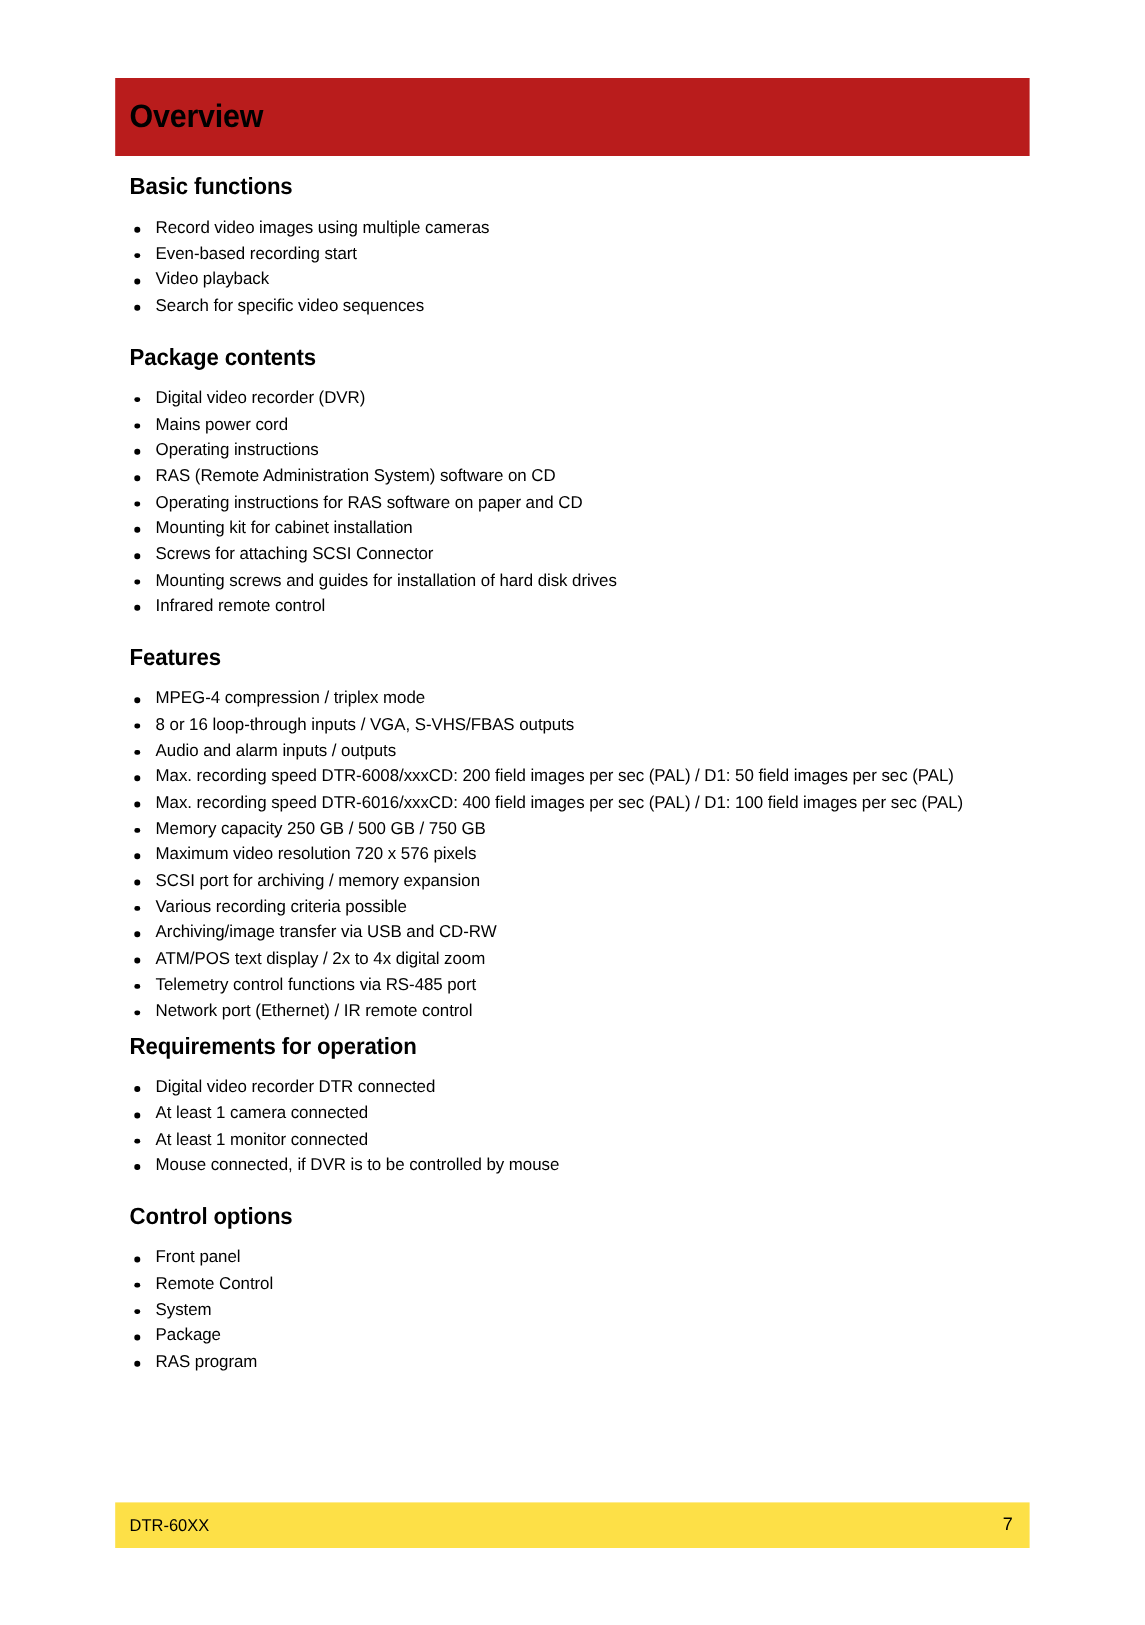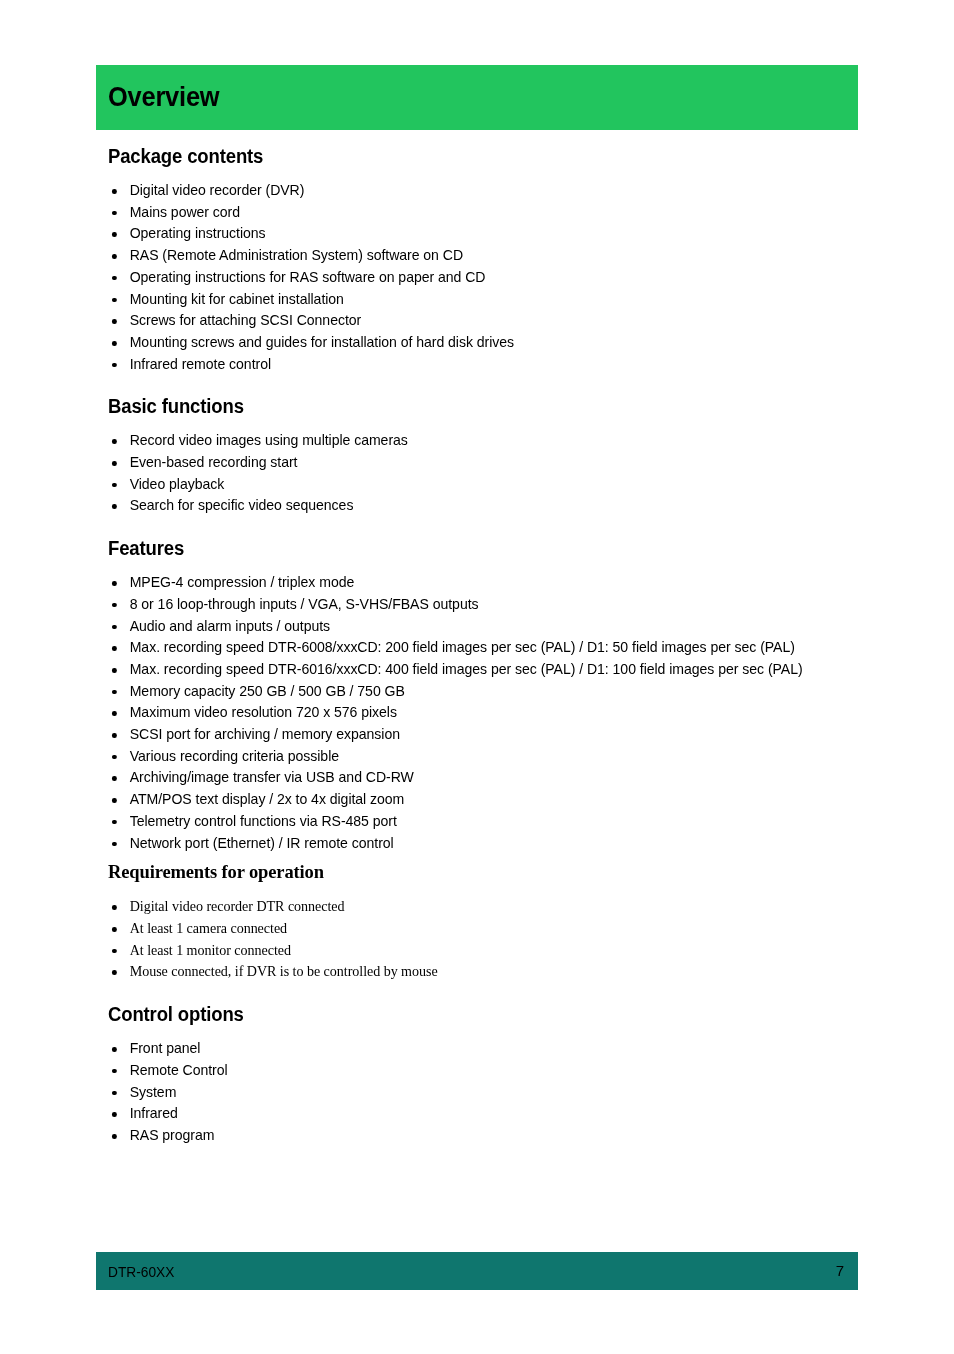--- a/index.html
+++ b/index.html
@@ -24,21 +24,21 @@
     height: 1354px;
   }
 
   
   .header-band {
     position: absolute;
     left: 96px;
     top: 65px;
     width: 762px;
     height: 65px;
-    background: #22c55e;
+    background: #b91c1c;
   }
   .header-title {
     position: absolute;
     left: 12px;
     top: 16px;
     font-size: 27px;
     font-weight: bold;
     letter-spacing: -0.2px;
     line-height: 32px;
     color: #000;
@@ -94,21 +94,21 @@
     border-radius: 50%;
   }
 
   
   .footer-band {
     position: absolute;
     left: 96px;
     top: 1252px;
     width: 762px;
     height: 38px;
-    background: #0f766e;
+    background: #fde047;
   }
   .footer-left {
     position: absolute;
     left: 12px;
     top: 11px;
     font-size: 14.3px;
     line-height: 18px;
     transform: scaleX(0.96);
     transform-origin: left center;
     white-space: nowrap;
@@ -126,77 +126,77 @@
 <body>
 
 <div class="page">
 
   <div class="header-band">
     <div class="header-title">Overview</div>
   </div>
 
   <div class="content">
     <div id="sections-root">
+        <div class="section" style="margin-bottom: 19px;">
+          <div class="section-title">Basic functions</div>
+          <ul class="bullets">
+            <li><span class="bullet-dot"></span><span>Record video images using multiple cameras</span></li>
+            <li><span class="bullet-dot"></span><span>Even-based recording start</span></li>
+            <li><span class="bullet-dot"></span><span>Video playback</span></li>
+            <li><span class="bullet-dot"></span><span>Search for specific video sequences</span></li>
+          </ul>
+        </div>
         <div class="section" style="margin-bottom: 19px;">
           <div class="section-title">Package contents</div>
           <ul class="bullets">
             <li><span class="bullet-dot"></span><span>Digital video recorder (DVR)</span></li>
             <li><span class="bullet-dot"></span><span>Mains power cord</span></li>
             <li><span class="bullet-dot"></span><span>Operating instructions</span></li>
             <li><span class="bullet-dot"></span><span>RAS (Remote Administration System) software on CD</span></li>
             <li><span class="bullet-dot"></span><span>Operating instructions for RAS software on paper and CD</span></li>
             <li><span class="bullet-dot"></span><span>Mounting kit for cabinet installation</span></li>
             <li><span class="bullet-dot"></span><span>Screws for attaching SCSI Connector</span></li>
             <li><span class="bullet-dot"></span><span>Mounting screws and guides for installation of hard disk drives</span></li>
             <li><span class="bullet-dot"></span><span>Infrared remote control</span></li>
-          </ul>
-        </div>
-        <div class="section" style="margin-bottom: 19px;">
-          <div class="section-title">Basic functions</div>
-          <ul class="bullets">
-            <li><span class="bullet-dot"></span><span>Record video images using multiple cameras</span></li>
-            <li><span class="bullet-dot"></span><span>Even-based recording start</span></li>
-            <li><span class="bullet-dot"></span><span>Video playback</span></li>
-            <li><span class="bullet-dot"></span><span>Search for specific video sequences</span></li>
           </ul>
         </div>
         <div class="section" style="margin-bottom: 6px;">
           <div class="section-title">Features</div>
           <ul class="bullets">
             <li><span class="bullet-dot"></span><span>MPEG-4 compression / triplex mode</span></li>
             <li><span class="bullet-dot"></span><span>8 or 16 loop-through inputs / VGA, S-VHS/FBAS outputs</span></li>
             <li><span class="bullet-dot"></span><span>Audio and alarm inputs / outputs</span></li>
             <li><span class="bullet-dot"></span><span>Max. recording speed DTR-6008/xxxCD: 200 field images per sec (PAL) / D1: 50 field images per sec (PAL)</span></li>
             <li><span class="bullet-dot"></span><span>Max. recording speed DTR-6016/xxxCD: 400 field images per sec (PAL) / D1: 100 field images per sec (PAL)</span></li>
             <li><span class="bullet-dot"></span><span>Memory capacity 250 GB / 500 GB / 750 GB</span></li>
             <li><span class="bullet-dot"></span><span>Maximum video resolution 720 x 576 pixels</span></li>
             <li><span class="bullet-dot"></span><span>SCSI port for archiving / memory expansion</span></li>
             <li><span class="bullet-dot"></span><span>Various recording criteria possible</span></li>
             <li><span class="bullet-dot"></span><span>Archiving/image transfer via USB and CD-RW</span></li>
             <li><span class="bullet-dot"></span><span>ATM/POS text display / 2x to 4x digital zoom</span></li>
             <li><span class="bullet-dot"></span><span>Telemetry control functions via RS-485 port</span></li>
             <li><span class="bullet-dot"></span><span>Network port (Ethernet) / IR remote control</span></li>
           </ul>
         </div>
-        <div class="section" style="margin-bottom: 19px; font-family: Liberation Serif, serif;">
+        <div class="section" style="margin-bottom: 19px;">
           <div class="section-title">Requirements for operation</div>
           <ul class="bullets">
             <li><span class="bullet-dot"></span><span>Digital video recorder DTR connected</span></li>
             <li><span class="bullet-dot"></span><span>At least 1 camera connected</span></li>
             <li><span class="bullet-dot"></span><span>At least 1 monitor connected</span></li>
             <li><span class="bullet-dot"></span><span>Mouse connected, if DVR is to be controlled by mouse</span></li>
           </ul>
         </div>
         <div class="section">
           <div class="section-title">Control options</div>
           <ul class="bullets">
             <li><span class="bullet-dot"></span><span>Front panel</span></li>
             <li><span class="bullet-dot"></span><span>Remote Control</span></li>
             <li><span class="bullet-dot"></span><span>System</span></li>
-            <li><span class="bullet-dot"></span><span>Infrared</span></li>
+            <li><span class="bullet-dot"></span><span>Package</span></li>
             <li><span class="bullet-dot"></span><span>RAS program</span></li>
           </ul>
         </div>
       </div>
   </div>
 
   <div class="footer-band">
     <div class="footer-left">DTR-60XX</div>
     <div class="footer-right">7</div>
   </div>

